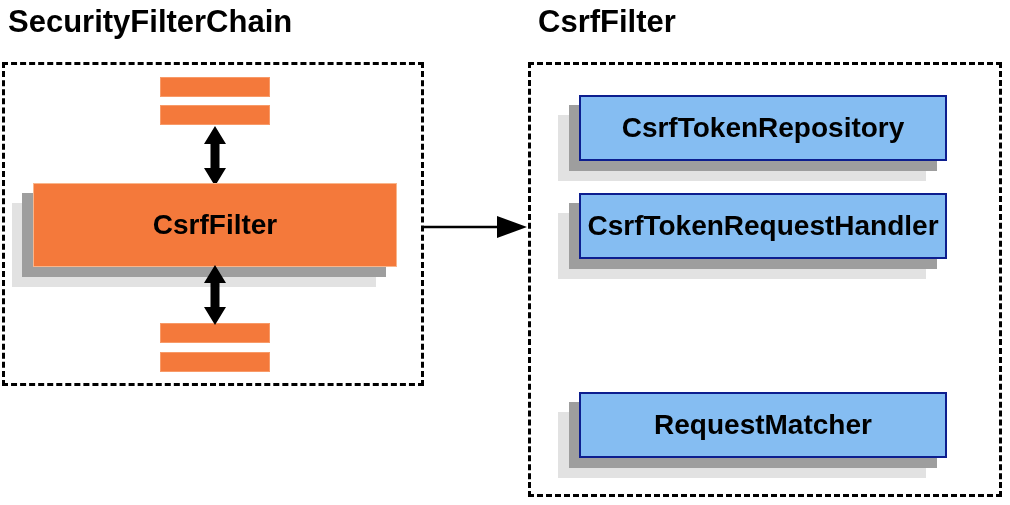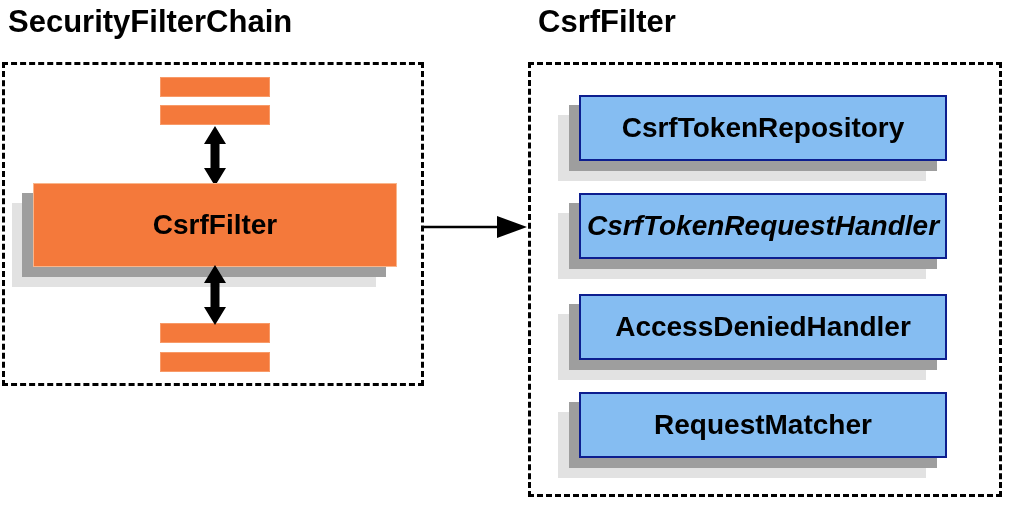--- a/index.html
+++ b/index.html
@@ -81,21 +81,21 @@
     box-shadow: -10px 10px 0 #9e9e9e, -21px 20px 0 #e2e2e2;
     display: flex;
     align-items: center;
     justify-content: center;
     font-size: 28px;
     font-weight: bold;
     color: #000000;
     margin-left: 20px;
   }
   #component-1 { top: 95px; }
-  #component-2 { top: 193px; font-style: italic; }
+  #component-2 { top: 193px; }
   #component-3 { top: 294px; }
   #component-4 { top: 392px; text-align: right; }
 
   .arrow-svg { position: absolute; display: block; }
 </style>
 </head>
 <body>
 
 <div id="stage">
 
@@ -130,21 +130,18 @@
   <div id="right-container" class="dashed-container"></div>
 
   <div id="component-1" class="component-box">
     <span>CsrfTokenRepository</span>
   </div>
 
   <div id="component-2" class="component-box">
     <span>CsrfTokenRequestHandler</span>
   </div>
 
-  <div id="component-3" class="component-box">
-    <span>AccessDeniedHandler</span>
-  </div>
 
   <div id="component-4" class="component-box">
     <span>RequestMatcher</span>
   </div>
 
 </div>
 
 </body></html>

